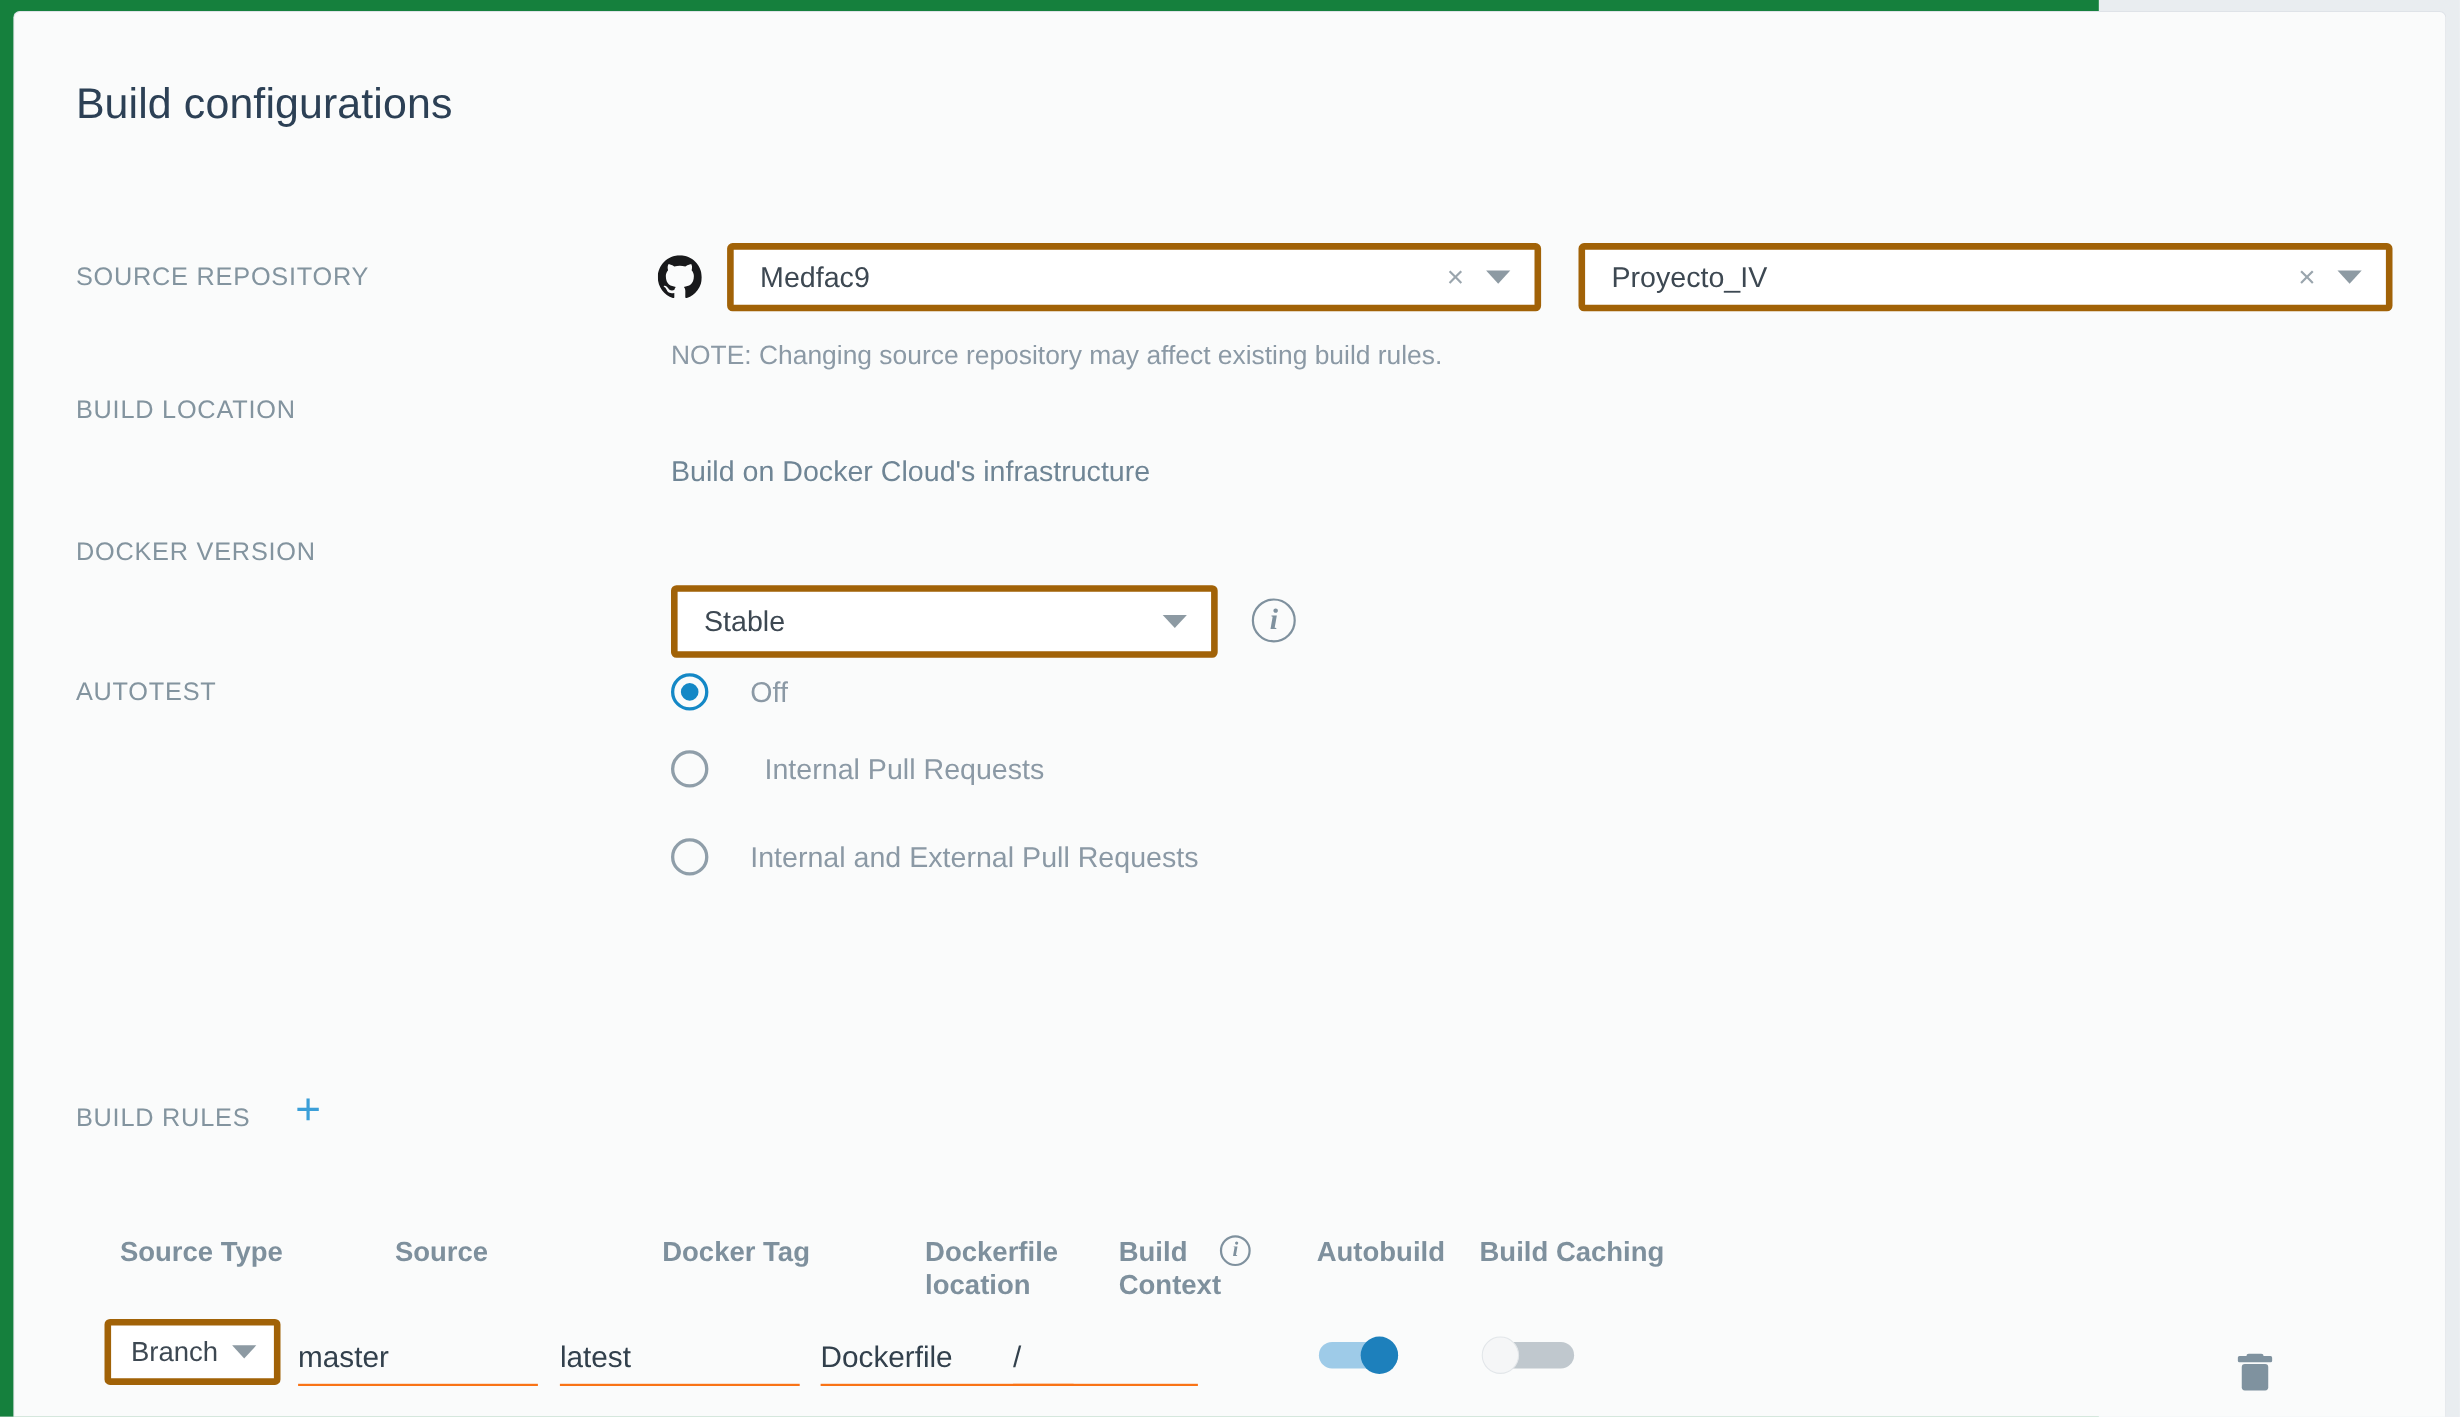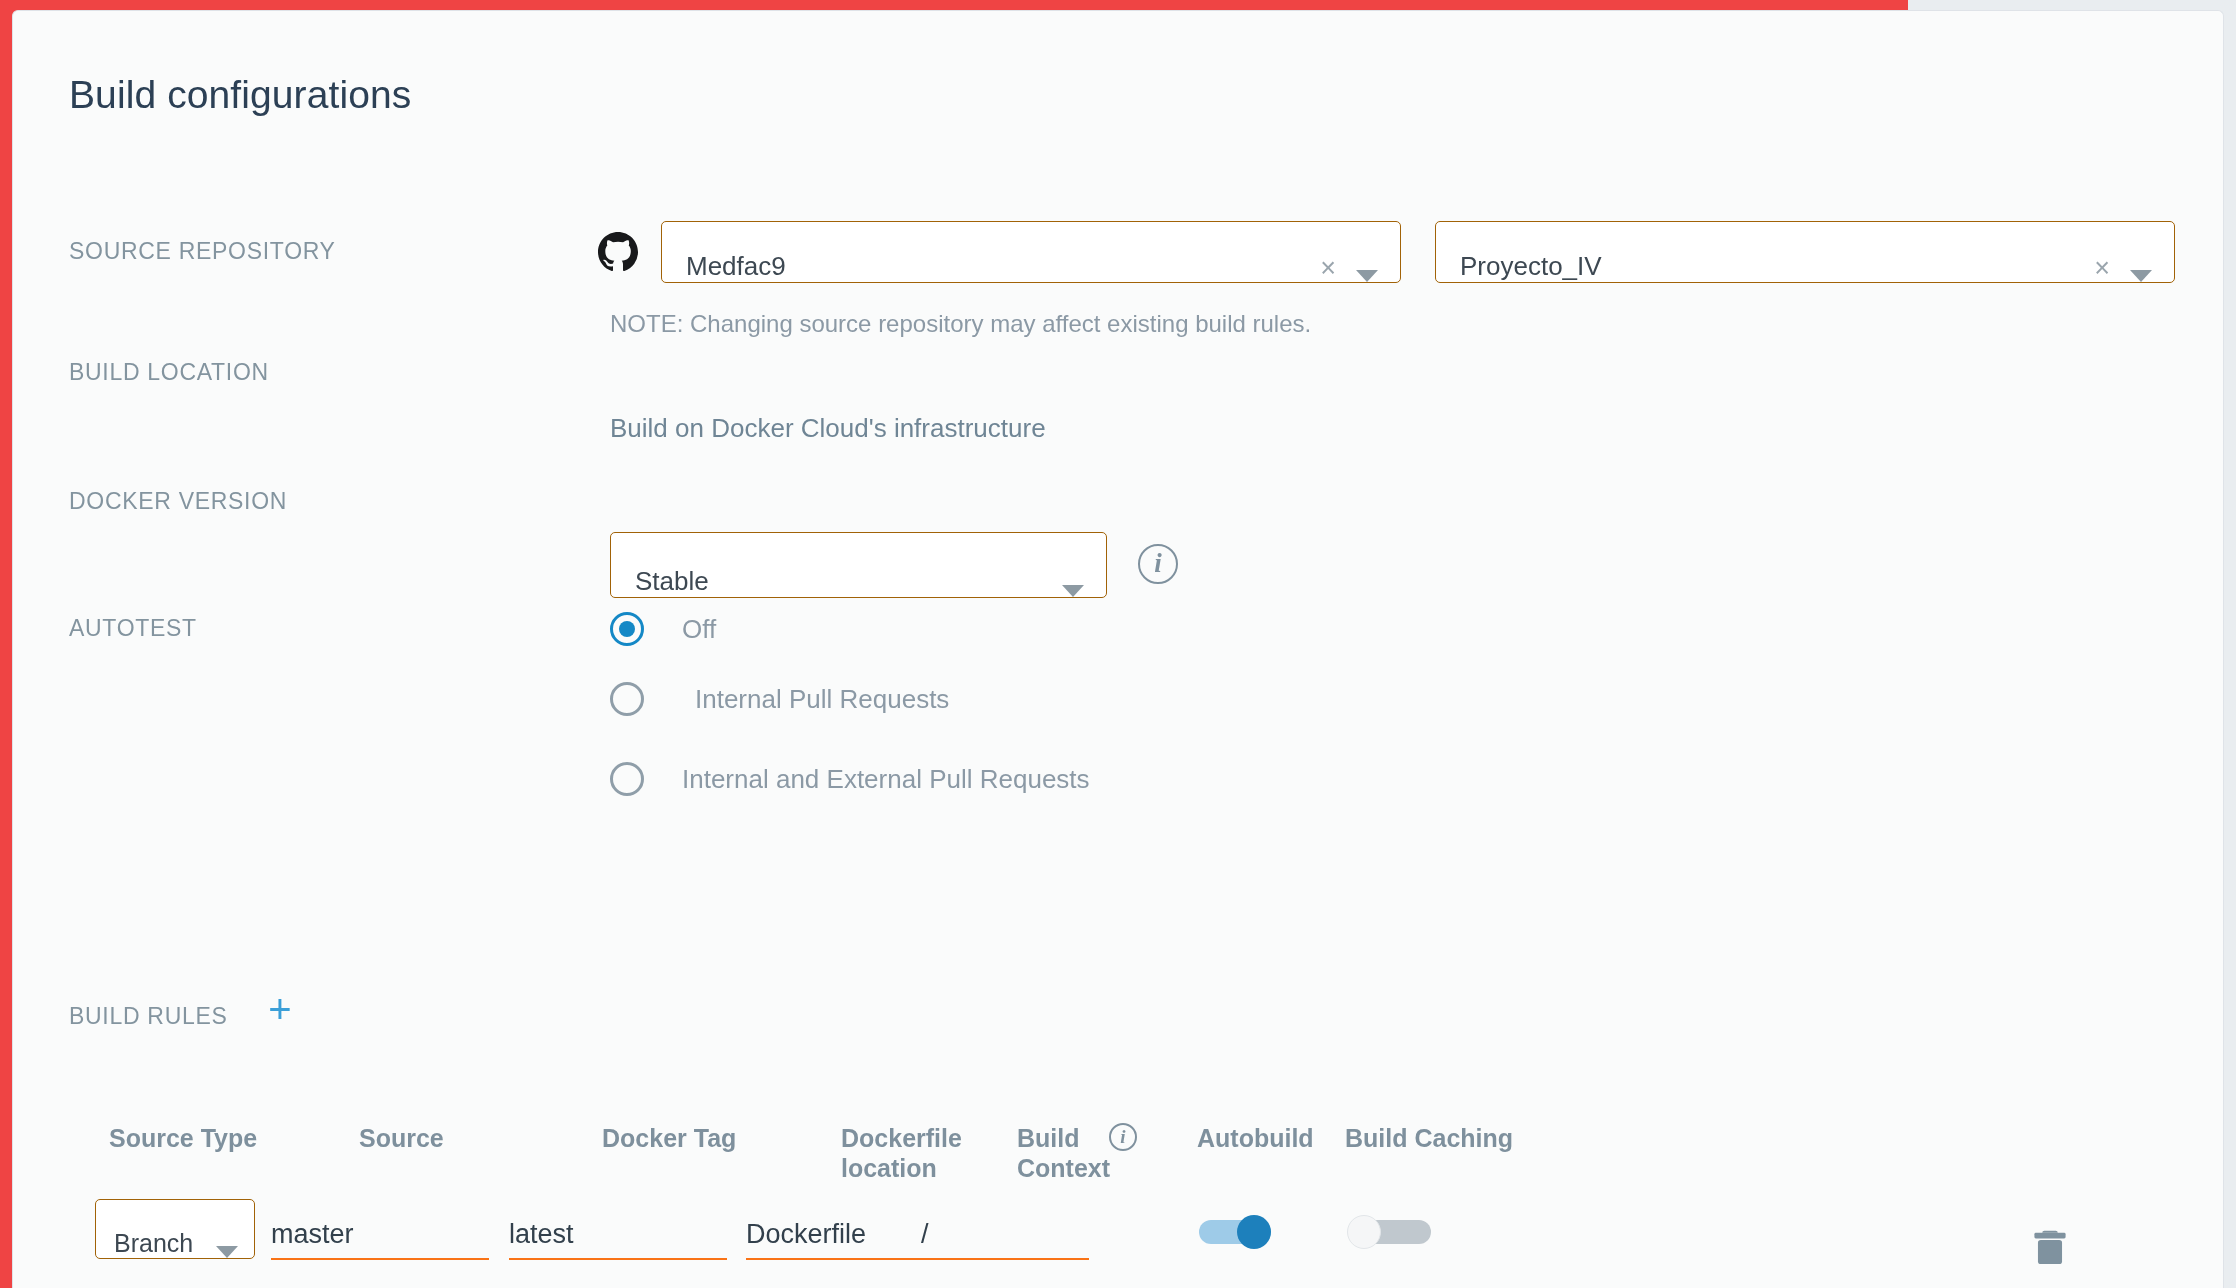--- a/index.html
+++ b/index.html
@@ -11,21 +11,21 @@
   body {
     width: 2236px;
     height: 1288px;
     overflow: hidden;
   }
 
   .page {
     position: relative;
     width: 1908px;
     height: 1288px;
-    background: #ef4444;
+    background: #15803d;
     box-sizing: border-box;
   }
 
   .card {
     position: absolute;
     left: 12px;
     top: 10px;
     width: 2212px;
     height: 1290px;
     background: #fafbfb;
@@ -62,24 +62,24 @@
     left: 585px;
     top: 221px;
     width: 40px;
     height: 40px;
   }
 
   .select-box {
     position: absolute;
     box-sizing: border-box;
     background: #ffffff;
-    border: 1px solid #a16207;
+    border: 6px solid #a16207;
     border-radius: 5px;
     display: flex;
-    align-items: flex-end;
+    align-items: center;
   }
   .select-box .sel-value {
     font-size: 26px;
     color: #3d4852;
     padding-left: 24px;
     flex: 1;
     white-space: nowrap;
     overflow: hidden;
   }
   .sel-clear {

